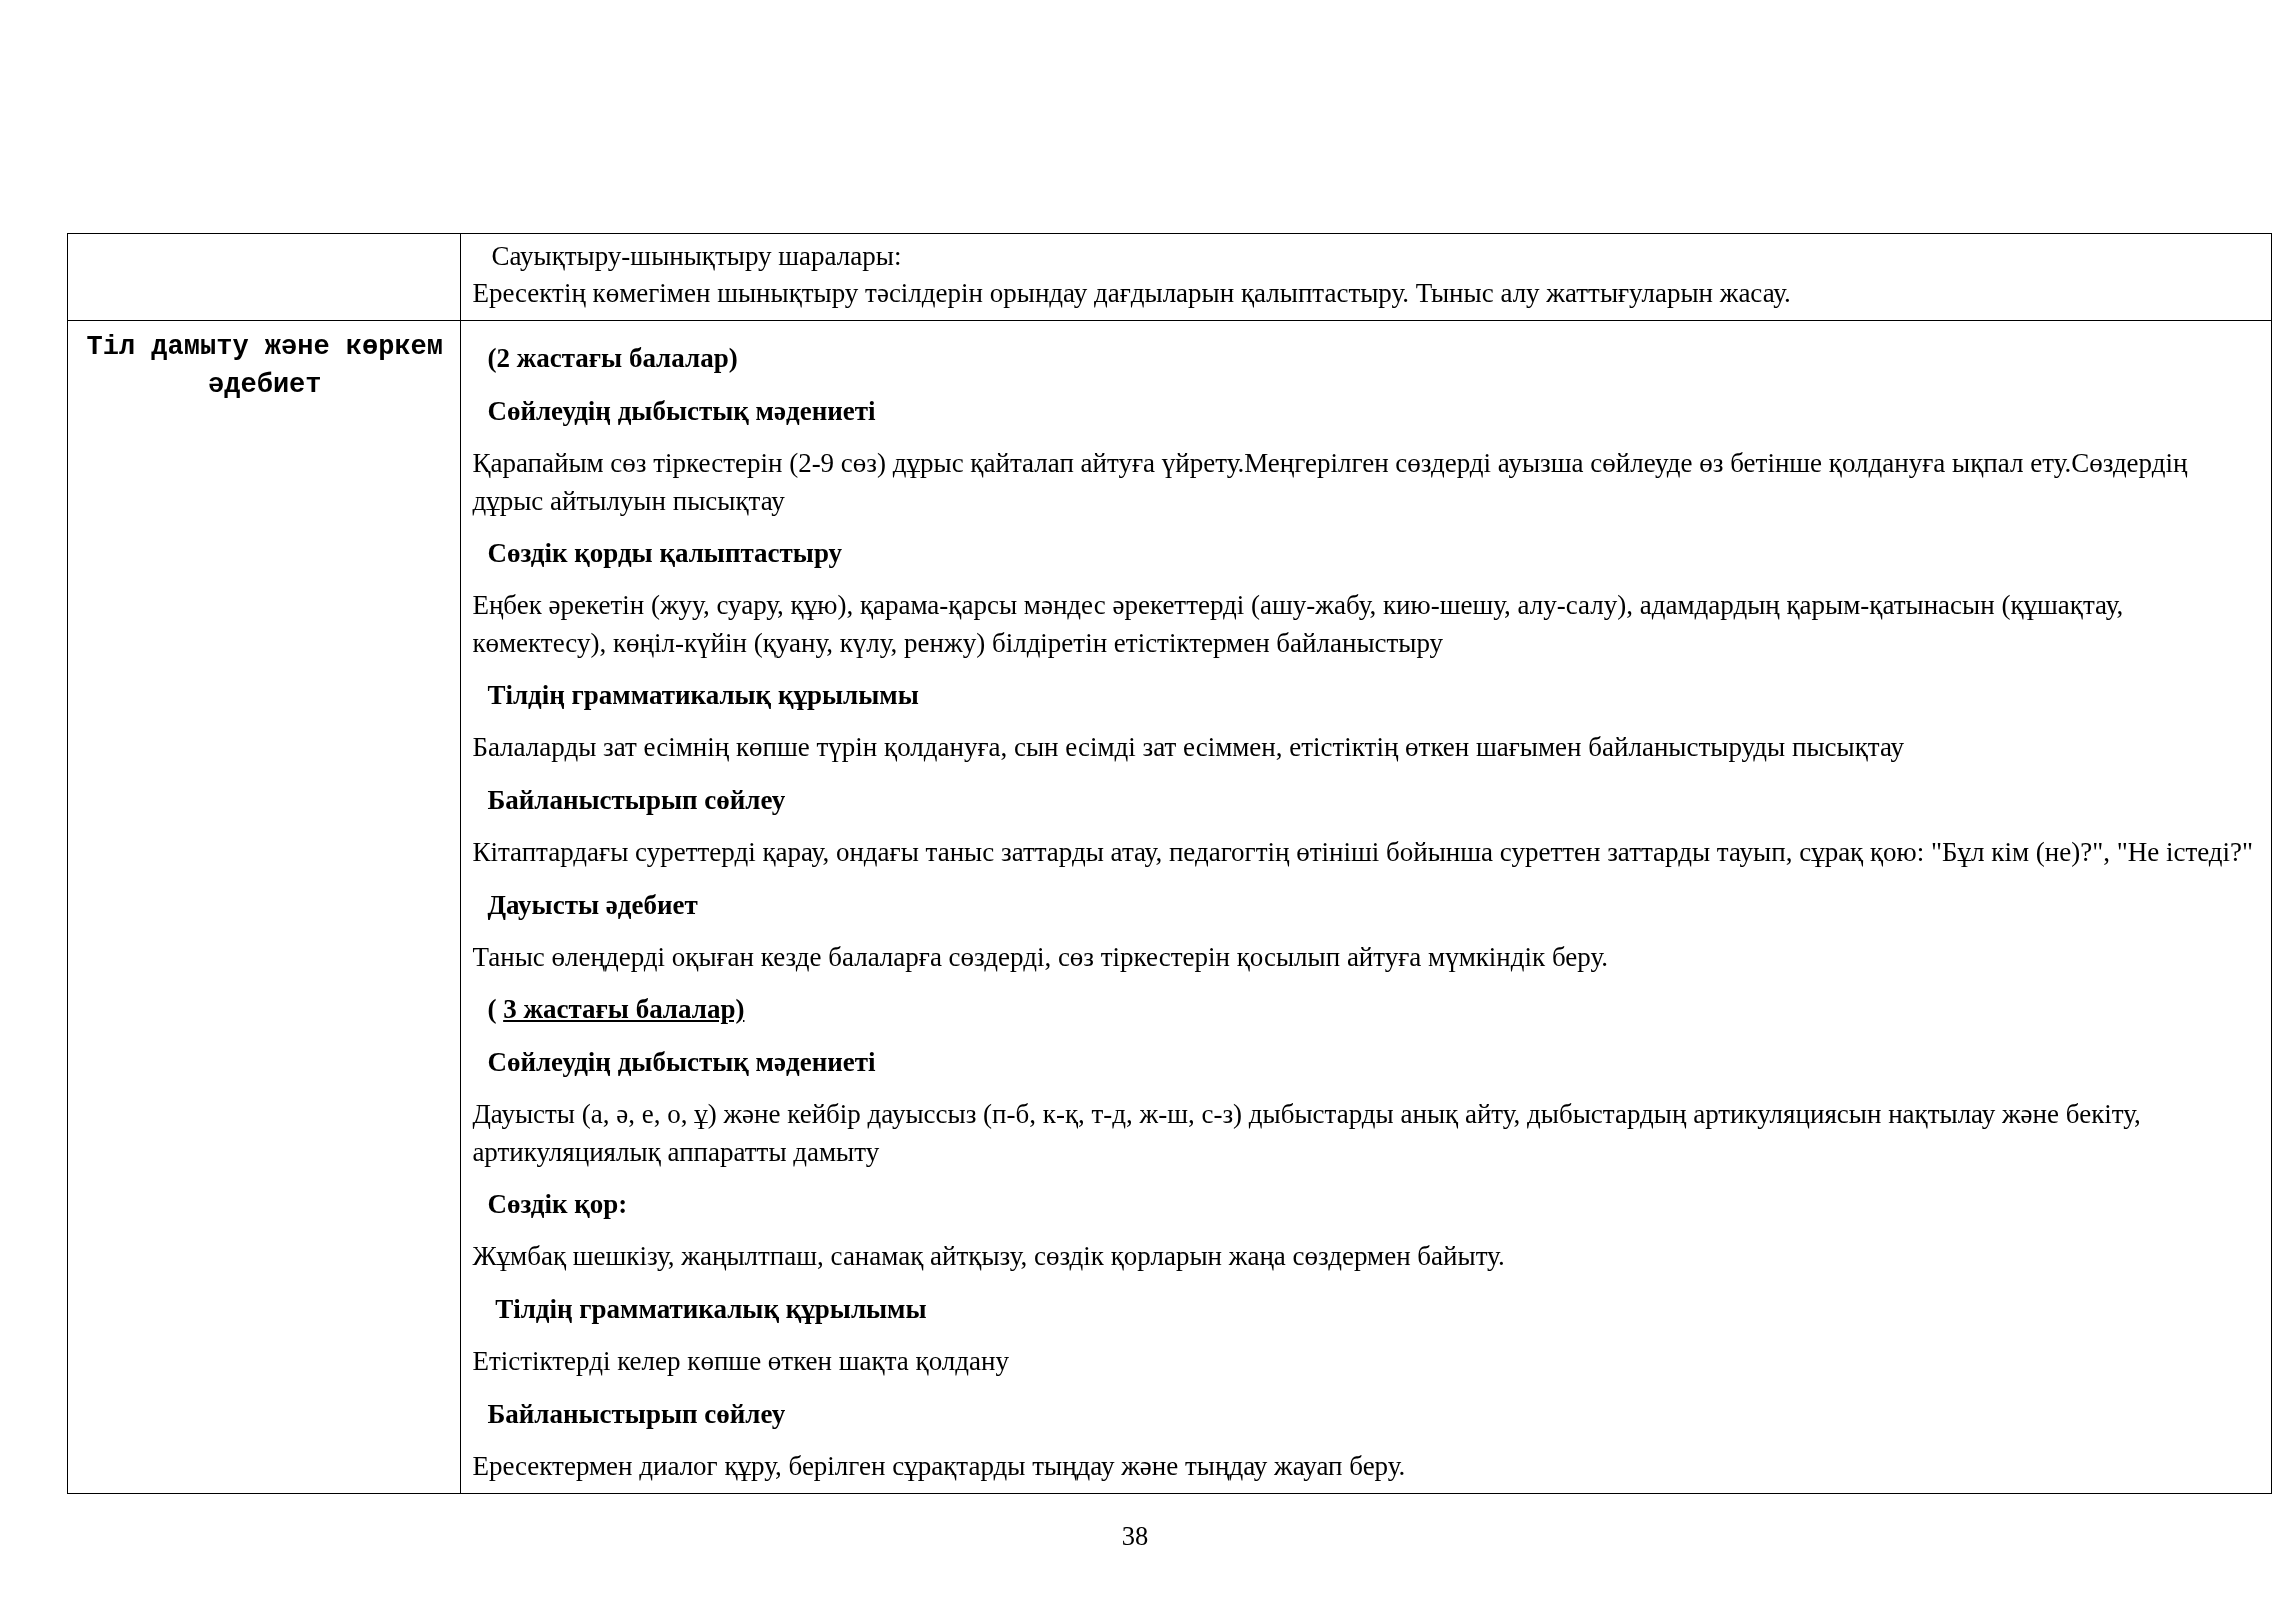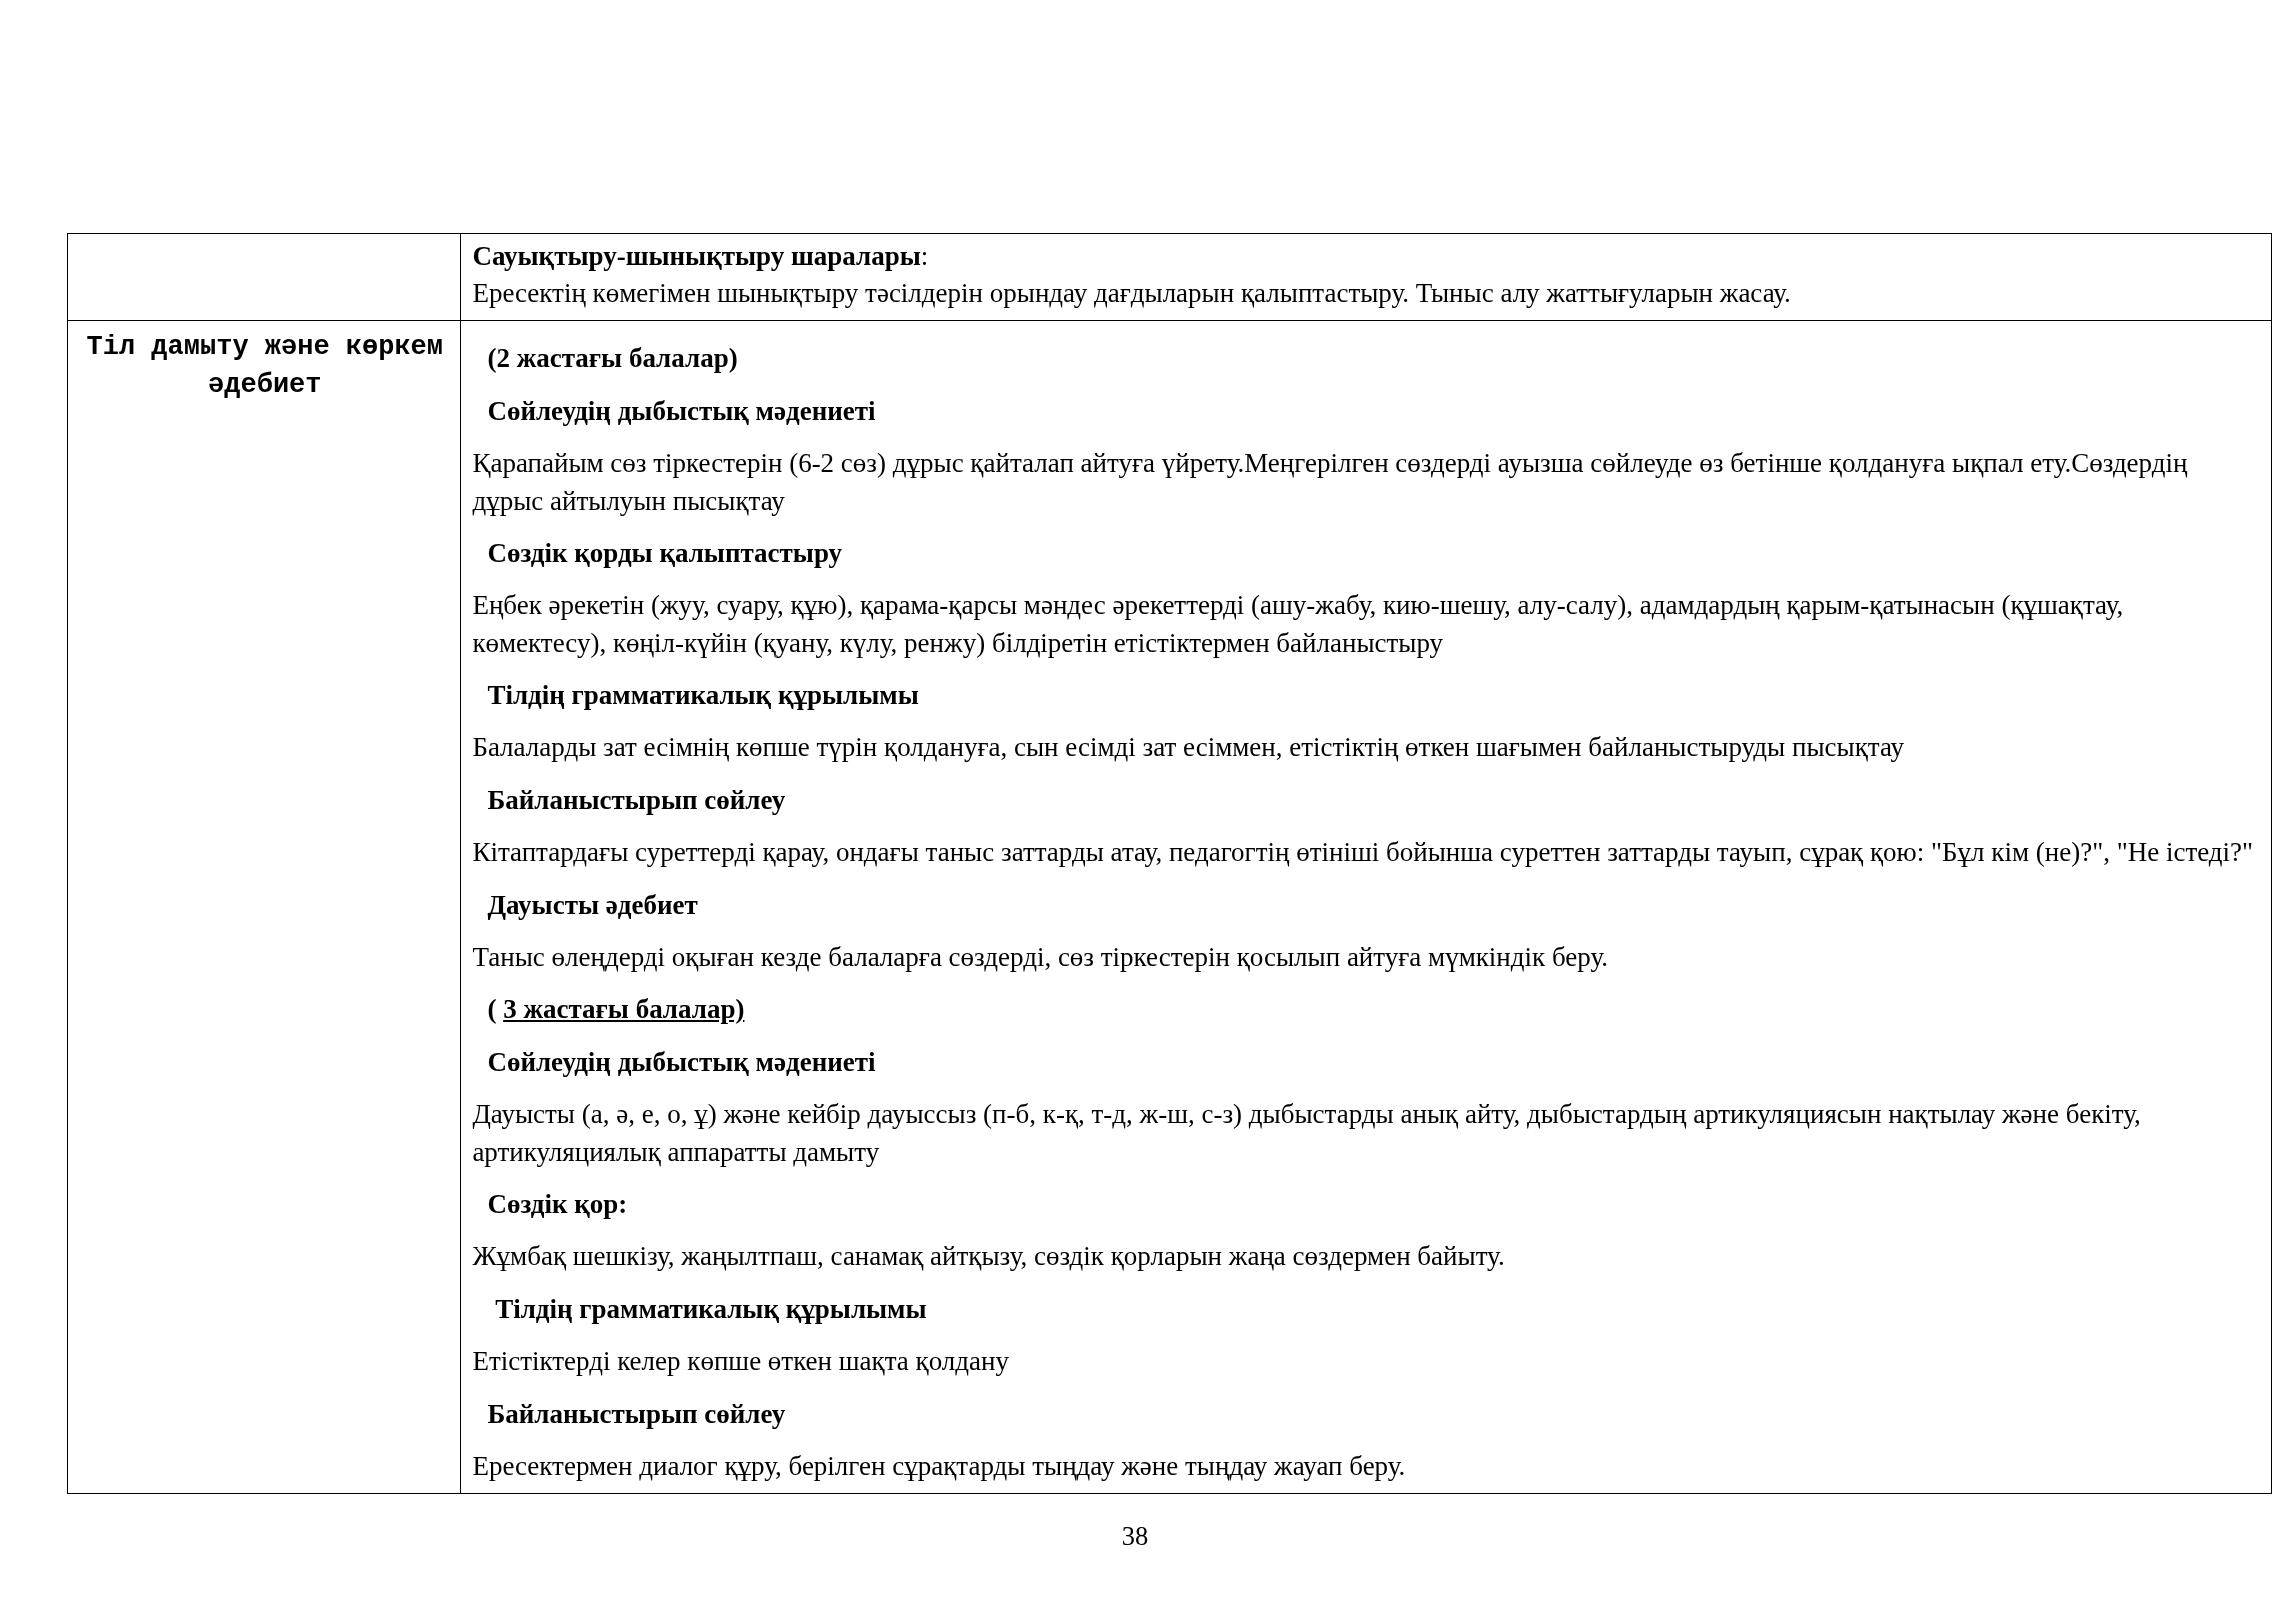--- a/index.html
+++ b/index.html
@@ -45,21 +45,22 @@
     width: 1789px;
   }
   .label-text {
     font-weight: bold;
     display: block;
     padding-top: 3.9px;
     line-height: 1.38;
     font-family: Liberation Mono, monospace;
   }
   .bold {
-    font-weight: bold;
+    font-weight: normal;
+    margin-left: 19px;
   }
   .u {
     text-decoration: underline;
   }
   .para {
     margin: 0;
     padding: 0;
     text-align: left;
   }
   .heading-line {
@@ -101,21 +102,21 @@
           <p class="para">Ересектің көмегімен шынықтыру тәсілдерін орындау дағдыларын қалыптастыру. Тыныс алу жаттығуларын жасау.</p>
         </td>
       </tr>
       <tr>
         <td class="col-label">
           <span class="label-text">Тіл дамыту және көркем әдебиет</span>
         </td>
         <td class="col-body">
           <p class="heading-line">(2 жастағы балалар)</p>
           <p class="heading-line">Сөйлеудің дыбыстық мәдениеті</p>
-          <p class="para">Қарапайым сөз тіркестерін (6-2 сөз) дұрыс қайталап айтуға үйрету.Меңгерілген сөздерді ауызша сөйлеуде өз бетінше қолдануға ықпал ету.Сөздердің дұрыс айтылуын пысықтау</p>
+          <p class="para">Қарапайым сөз тіркестерін (2-9 сөз) дұрыс қайталап айтуға үйрету.Меңгерілген сөздерді ауызша сөйлеуде өз бетінше қолдануға ықпал ету.Сөздердің дұрыс айтылуын пысықтау</p>
           <p class="heading-line">Сөздік қорды қалыптастыру</p>
           <p class="para">Еңбек әрекетін (жуу, суару, құю), қарама-қарсы мәндес әрекеттерді (ашу-жабу, кию-шешу, алу-салу), адамдардың қарым-қатынасын (құшақтау, көмектесу), көңіл-күйін (қуану, күлу, ренжу) білдіретін етістіктермен байланыстыру</p>
           <p class="heading-line">Тілдің грамматикалық құрылымы</p>
           <p class="para">Балаларды зат есімнің көпше түрін қолдануға, сын есімді зат есіммен, етістіктің өткен шағымен байланыстыруды пысықтау</p>
           <p class="heading-line">Байланыстырып сөйлеу</p>
           <p class="para">Кітаптардағы суреттерді қарау, ондағы таныс заттарды атау, педагогтің өтініші бойынша суреттен заттарды тауып, сұрақ қою: "Бұл кім (не)?", "Не істеді?"</p>
           <p class="heading-line">Дауысты әдебиет</p>
           <p class="para">Таныс өлеңдерді оқыған кезде балаларға сөздерді, сөз тіркестерін қосылып айтуға мүмкіндік беру.</p>
           <p class="heading-line">
             <span>( </span><span class="u">3 жастағы балалар)</span>

